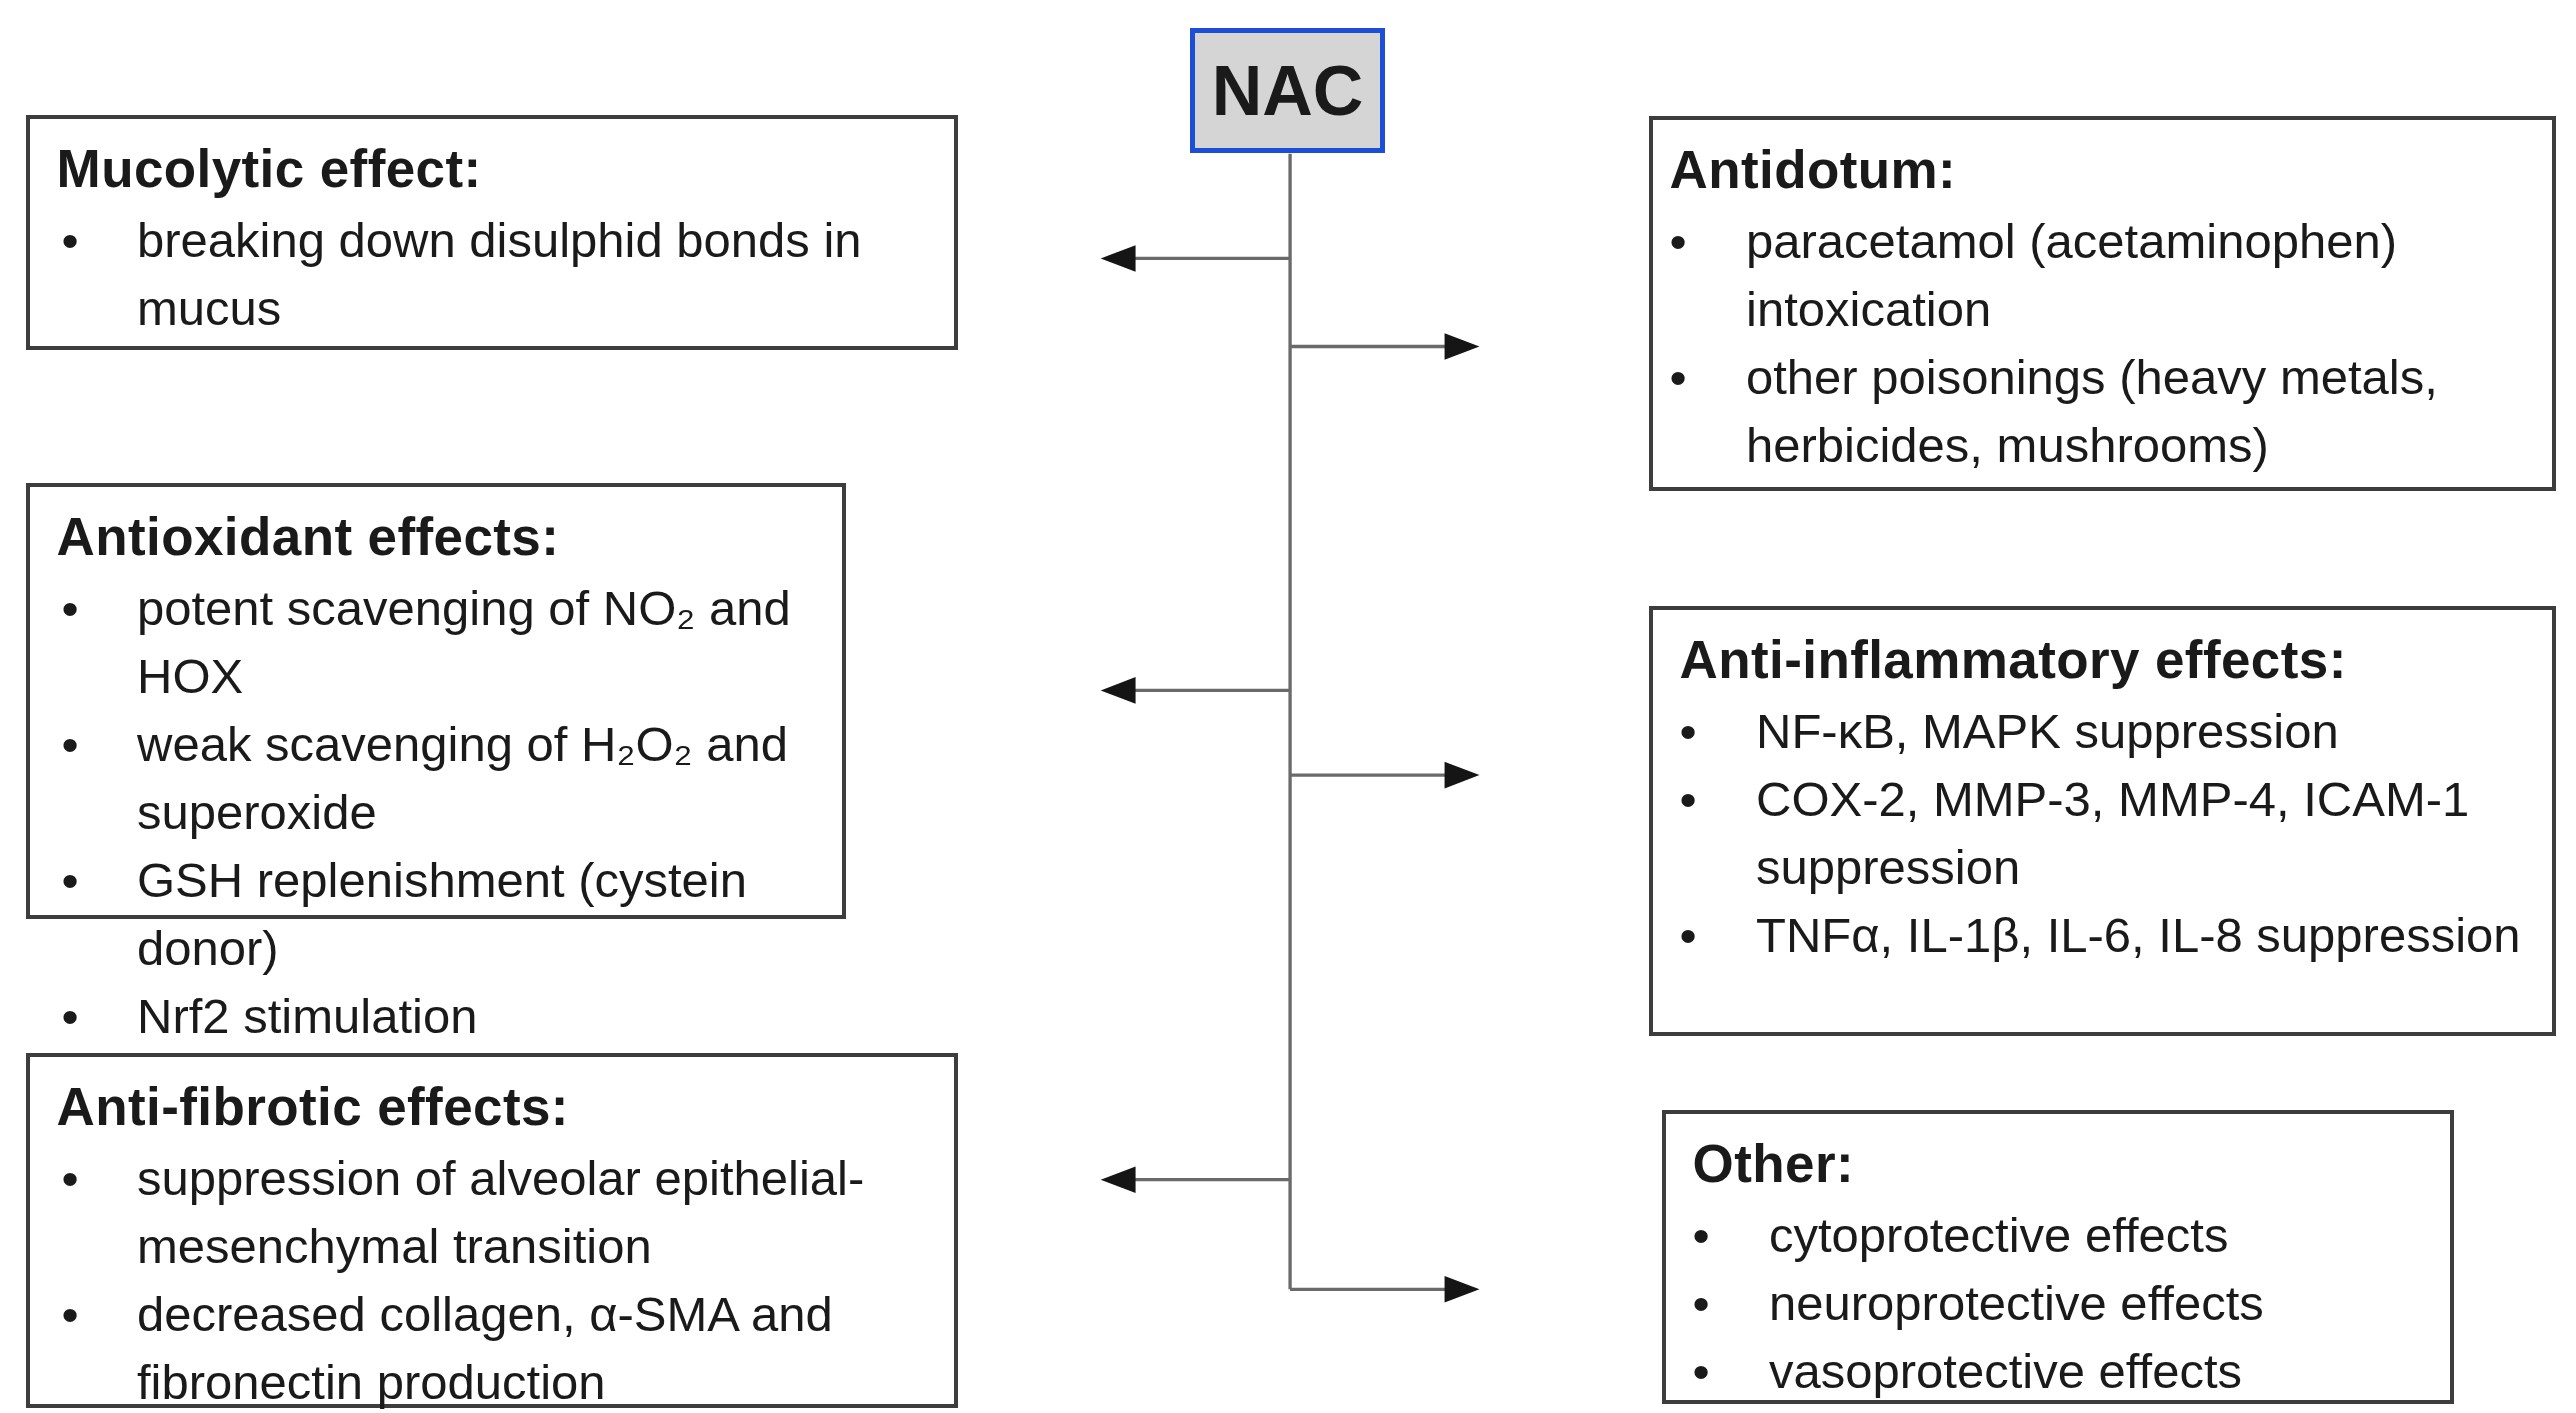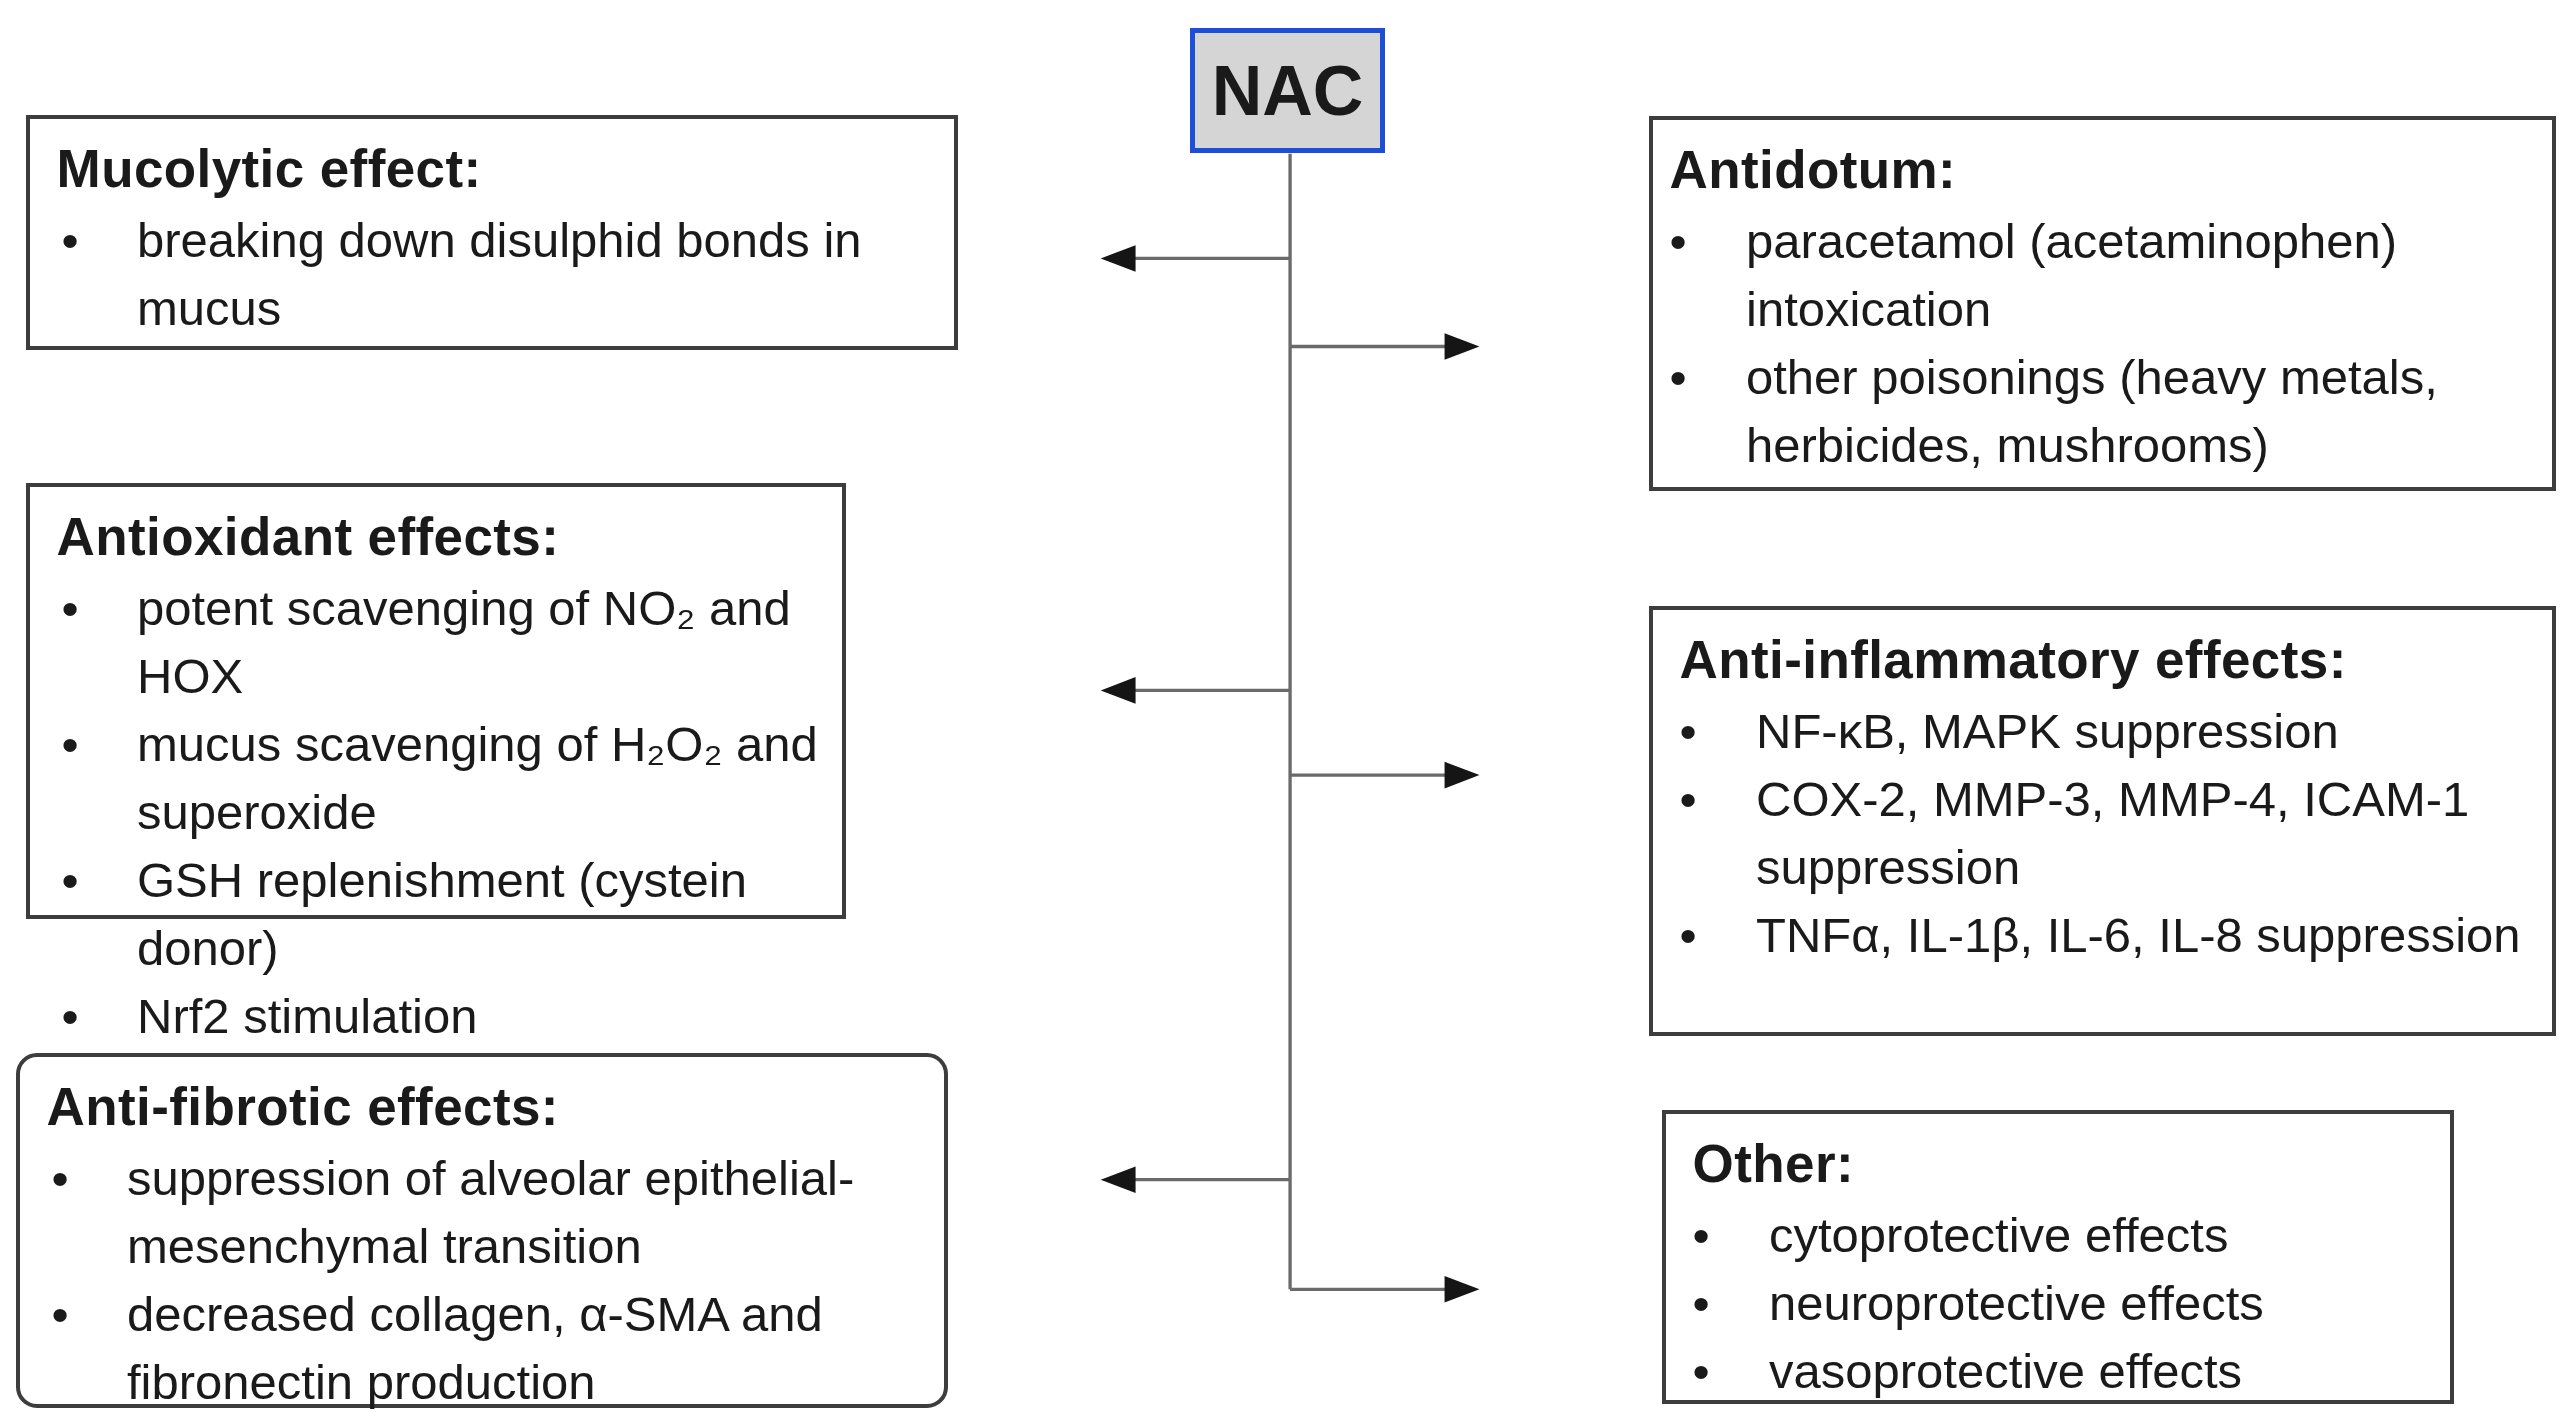--- a/index.html
+++ b/index.html
@@ -43,21 +43,21 @@
     background:#d5d5d5;
     border:5px solid #1d4ed8;
     box-sizing:border-box;
     display:flex;align-items:center;justify-content:center;
     font-weight:bold;
     font-size:70px;
   }
   
   #box-mucolytic        {left:26px;  top:115px;  width:932px; height:235px;}
   #box-antioxidant      {left:26px;  top:483px;  width:820px; height:436px;}
-  #box-antifibrotic     {left:16px;  top:1053px; width:932px; height:355px;border-radius:21px;}
+  #box-antifibrotic     {left:26px;  top:1053px; width:932px; height:355px;}
   #box-antidotum        {left:1649px;top:116px;  width:907px; height:375px;padding-left:10px;}
   #box-antiinflammatory {left:1649px;top:606px;  width:907px; height:430px;}
   #box-other            {left:1662px;top:1110px; width:792px; height:294px;}
 </style>
 </head>
 <body>
 
 <div class="page">
 
   <svg class="connector-svg" width="2576" height="1414" viewBox="0 0 3101 1702">
@@ -99,21 +99,21 @@
     <div class="box-title">Mucolytic effect:</div>
     <ul>
       <li><span class="bullet">•</span><span>breaking down disulphid bonds in mucus</span></li>
     </ul>
   </div>
 
   <div class="box col-left" id="box-antioxidant">
     <div class="box-title">Antioxidant effects:</div>
     <ul>
       <li><span class="bullet">•</span><span>potent scavenging of NO₂ and HOX</span></li>
-      <li><span class="bullet">•</span><span>mucus scavenging of H₂O₂ and superoxide</span></li>
+      <li><span class="bullet">•</span><span>weak scavenging of H₂O₂ and superoxide</span></li>
       <li><span class="bullet">•</span><span>GSH replenishment (cystein donor)</span></li>
       <li><span class="bullet">•</span><span>Nrf2 stimulation</span></li>
     </ul>
   </div>
 
   <div class="box col-left" id="box-antifibrotic">
     <div class="box-title">Anti-fibrotic effects:</div>
     <ul>
       <li><span class="bullet">•</span><span>suppression of alveolar epithelial-mesenchymal transition</span></li>
       <li><span class="bullet">•</span><span>decreased collagen, α-SMA and fibronectin production</span></li>

